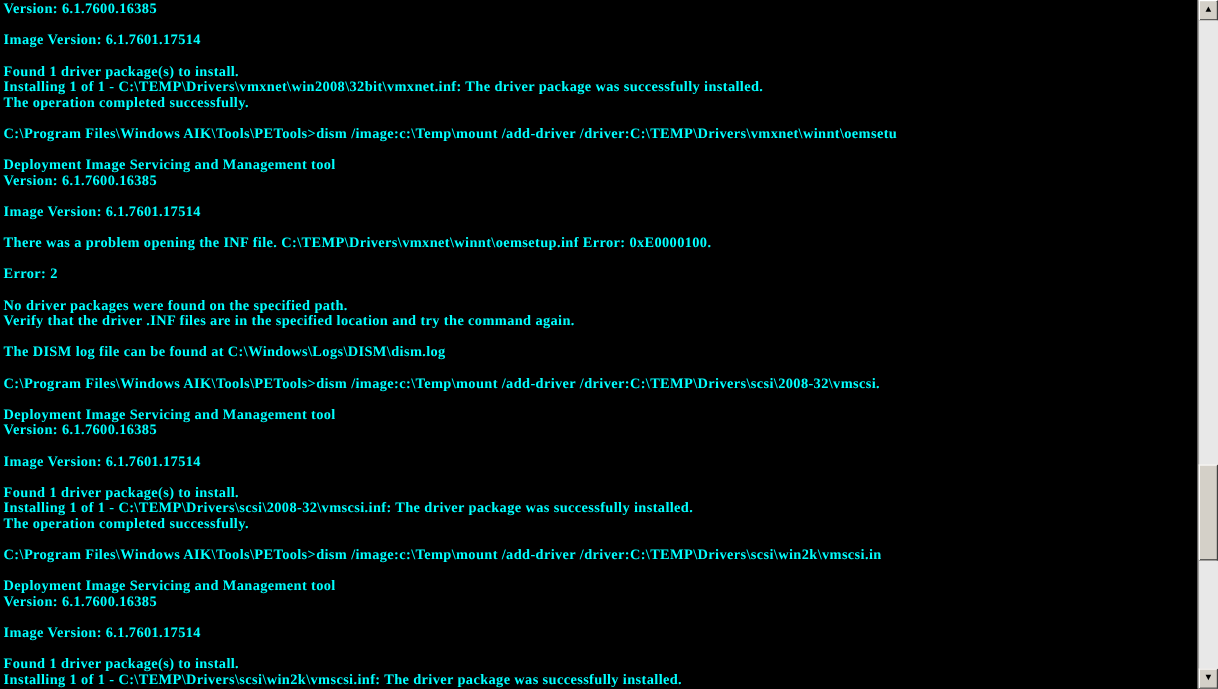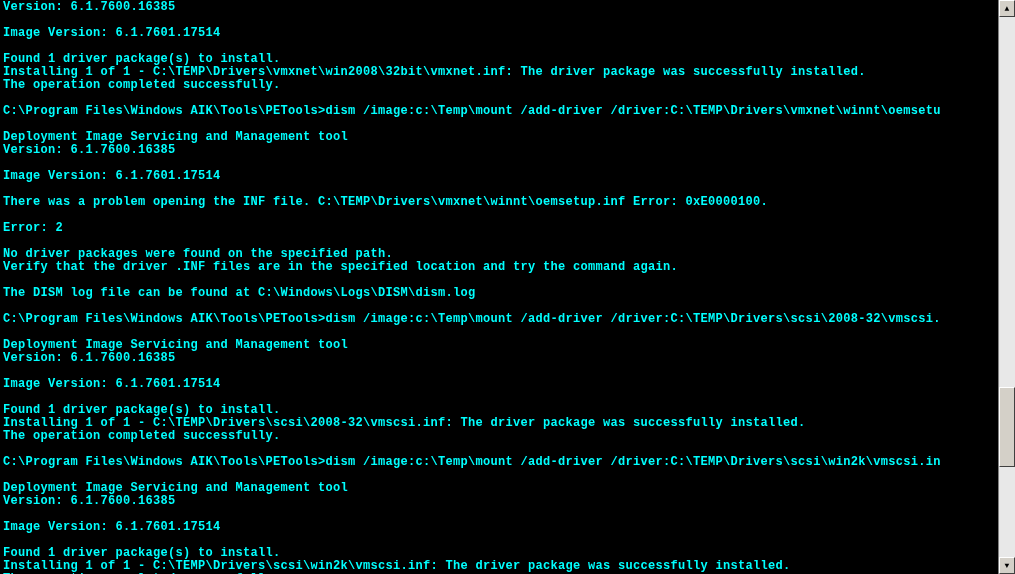--- a/index.html
+++ b/index.html
@@ -66,20 +66,21 @@
       background: #d4d0c8;
       border: 1px solid #ffffff;
       border-right-color: #404040;
       border-bottom-color: #404040;
       top: 370px;
       cursor: pointer;
     }
     .line {
       display: block;
       min-height: 13px;
+      font-family: Liberation Serif, serif;
     }
   </style>
 </head>
 <body>
 
 <div class="terminal-container">
   <div class="terminal-content" id="terminal-output"><span class="line">Version: 6.1.7600.16385</span><span class="line"></span><span class="line">Image Version: 6.1.7601.17514</span><span class="line"></span><span class="line">Found 1 driver package(s) to install.</span><span class="line">Installing 1 of 1 - C:\TEMP\Drivers\vmxnet\win2008\32bit\vmxnet.inf: The driver package was successfully installed.</span><span class="line">The operation completed successfully.</span><span class="line"></span><span class="line">C:\Program Files\Windows AIK\Tools\PETools&gt;dism /image:c:\Temp\mount /add-driver /driver:C:\TEMP\Drivers\vmxnet\winnt\oemsetu</span><span class="line"></span><span class="line">Deployment Image Servicing and Management tool</span><span class="line">Version: 6.1.7600.16385</span><span class="line"></span><span class="line">Image Version: 6.1.7601.17514</span><span class="line"></span><span class="line">There was a problem opening the INF file. C:\TEMP\Drivers\vmxnet\winnt\oemsetup.inf Error: 0xE0000100.</span><span class="line"></span><span class="line">Error: 2</span><span class="line"></span><span class="line">No driver packages were found on the specified path.</span><span class="line">Verify that the driver .INF files are in the specified location and try the command again.</span><span class="line"></span><span class="line">The DISM log file can be found at C:\Windows\Logs\DISM\dism.log</span><span class="line"></span><span class="line">C:\Program Files\Windows AIK\Tools\PETools&gt;dism /image:c:\Temp\mount /add-driver /driver:C:\TEMP\Drivers\scsi\2008-32\vmscsi.</span><span class="line"></span><span class="line">Deployment Image Servicing and Management tool</span><span class="line">Version: 6.1.7600.16385</span><span class="line"></span><span class="line">Image Version: 6.1.7601.17514</span><span class="line"></span><span class="line">Found 1 driver package(s) to install.</span><span class="line">Installing 1 of 1 - C:\TEMP\Drivers\scsi\2008-32\vmscsi.inf: The driver package was successfully installed.</span><span class="line">The operation completed successfully.</span><span class="line"></span><span class="line">C:\Program Files\Windows AIK\Tools\PETools&gt;dism /image:c:\Temp\mount /add-driver /driver:C:\TEMP\Drivers\scsi\win2k\vmscsi.in</span><span class="line"></span><span class="line">Deployment Image Servicing and Management tool</span><span class="line">Version: 6.1.7600.16385</span><span class="line"></span><span class="line">Image Version: 6.1.7601.17514</span><span class="line"></span><span class="line">Found 1 driver package(s) to install.</span><span class="line">Installing 1 of 1 - C:\TEMP\Drivers\scsi\win2k\vmscsi.inf: The driver package was successfully installed.</span><span class="line">The operation completed successfully.</span></div>
   <div class="scrollbar">
     <div class="scroll-arrow-up">▲</div>
     <div class="scroll-track">

